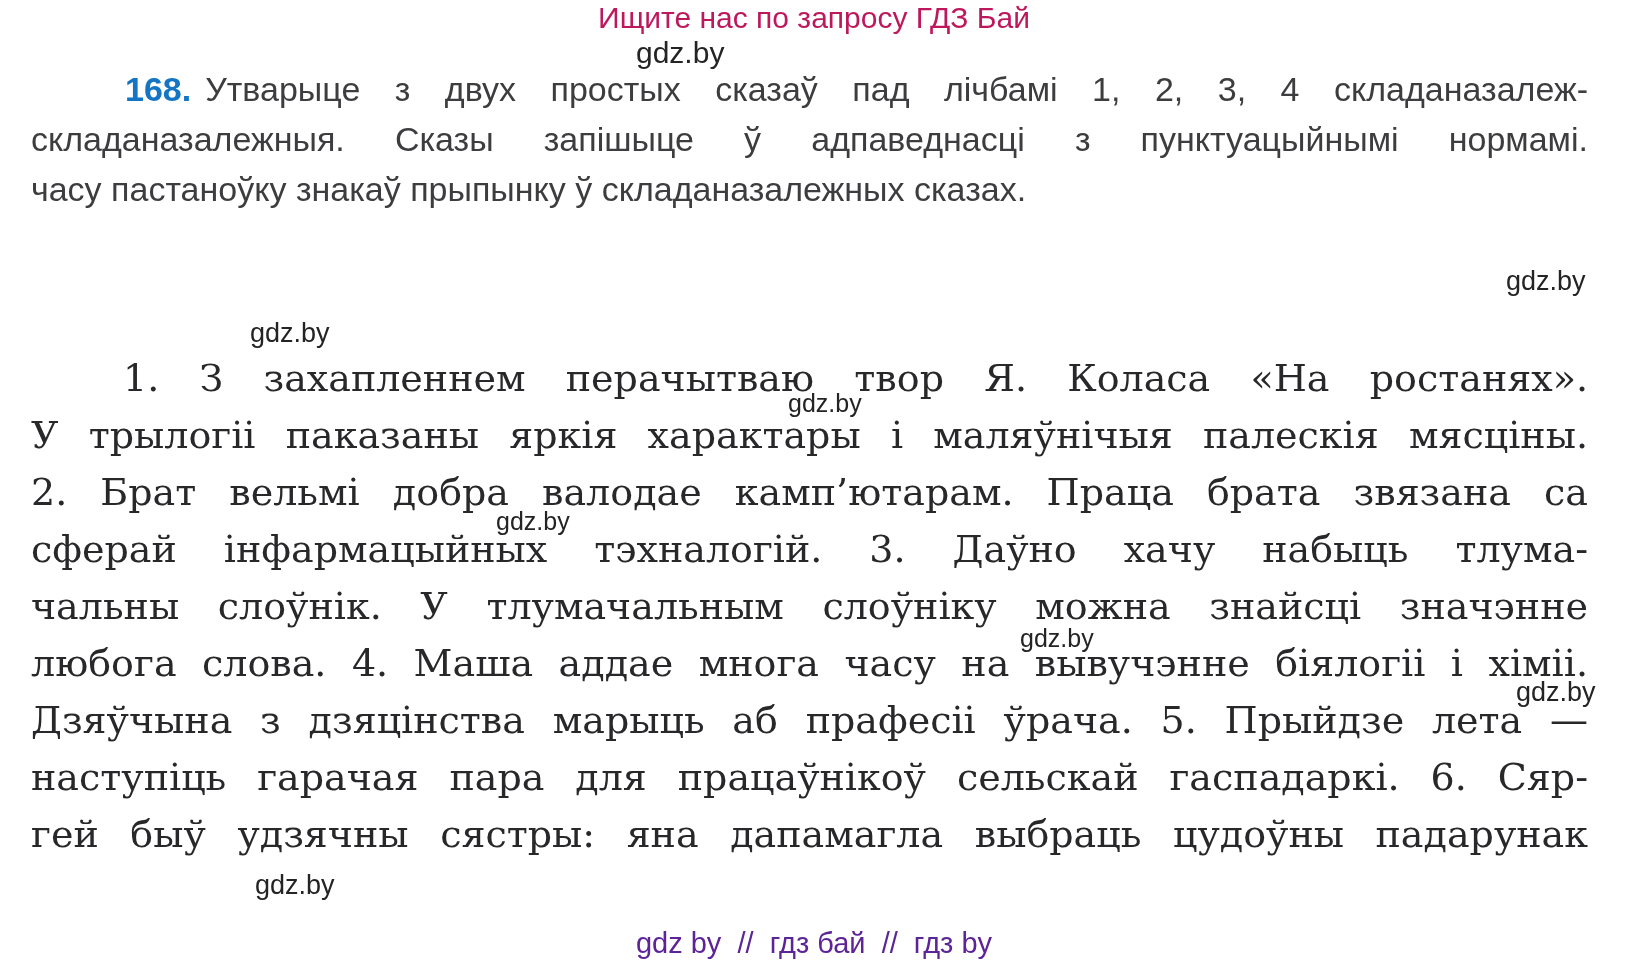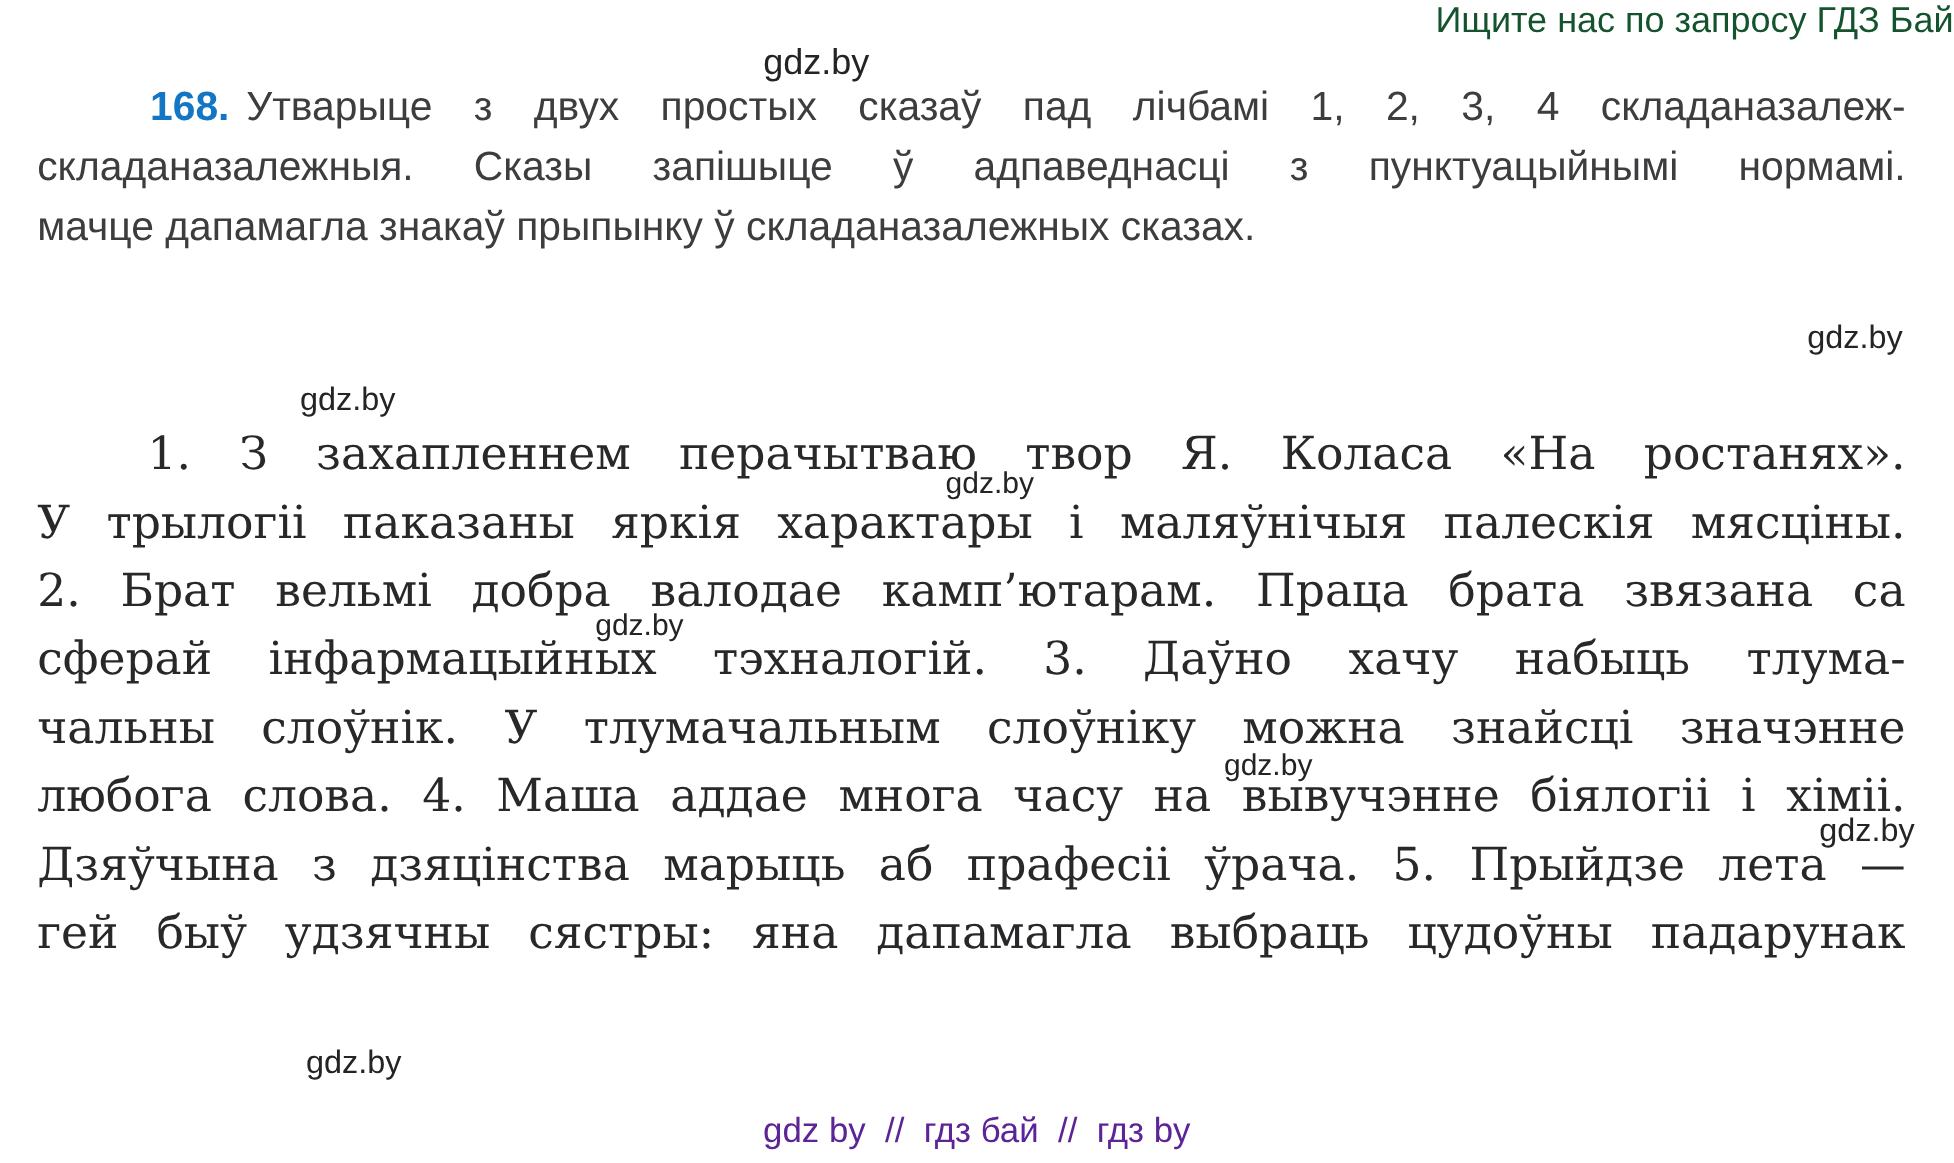--- a/index.html
+++ b/index.html
@@ -11,24 +11,24 @@
     overflow: hidden;
     font-family: "Liberation Sans", sans-serif;
   }
 
   
   .header-notice {
     position: absolute;
     top: 1px;
     left: 0;
     width: 100%;
-    text-align: right;
+    text-align: center;
     font-size: 30px;
     line-height: 34px;
-    color: #14532d;
+    color: #be185d;
   }
 
   
   .wm {
     position: absolute;
     font-family: "Liberation Sans", sans-serif;
     font-size: 27px;
     line-height: 30px;
     color: #242424;
     white-space: nowrap;
@@ -93,29 +93,30 @@
   <span class="wm wm3">gdz.by</span>
   <span class="wm wm4">gdz.by</span>
   <span class="wm wm5">gdz.by</span>
   <span class="wm wm6">gdz.by</span>
   <span class="wm wm7">gdz.by</span>
   <span class="wm wm8">gdz.by</span>
 
   <div class="task">
     <div class="tline first jline"><span class="tasknum">168.</span><span>Утварыце з двух простых сказаў пад лічбамі 1, 2, 3, 4 складаназалеж-</span></div>
     <div class="tline jline">складаназалежныя. Сказы запішыце ў адпаведнасці з пунктуацыйнымі нормамі.</div>
-    <div class="tline">мачце дапамагла знакаў прыпынку ў складаназалежных сказах.</div>
+    <div class="tline">часу пастаноўку знакаў прыпынку ў складаназалежных сказах.</div>
   </div>
 
   <div class="body-text">
     <div class="bline first jline">1. З захапленнем перачытваю твор Я. Коласа «На ростанях».</div>
     <div class="bline jline">У трылогіі паказаны яркія характары і маляўнічыя палескія мясціны.</div>
     <div class="bline jline">2. Брат вельмі добра валодае камп’ютарам. Праца брата звязана са</div>
     <div class="bline jline">сферай інфармацыйных тэхналогій. 3. Даўно хачу набыць тлума-</div>
     <div class="bline jline">чальны слоўнік. У тлумачальным слоўніку можна знайсці значэнне</div>
     <div class="bline jline">любога слова. 4. Маша аддае многа часу на вывучэнне біялогіі і хіміі.</div>
     <div class="bline jline">Дзяўчына з дзяцінства марыць аб прафесіі ўрача. 5. Прыйдзе лета —</div>
+    <div class="bline jline">наступіць гарачая пара для працаўнікоў сельскай гаспадаркі. 6. Сяр-</div>
     <div class="bline jline">гей быў удзячны сястры: яна дапамагла выбраць цудоўны падарунак</div>
   </div>
 
   <div class="footer">gdz by  //  гдз бай  //  гдз by</div>
 
 </div>
 
 </body></html>

